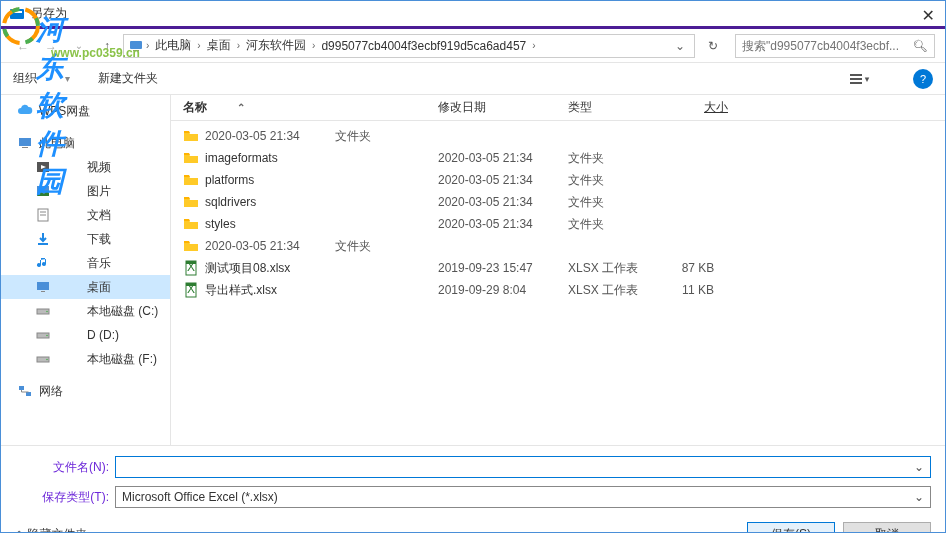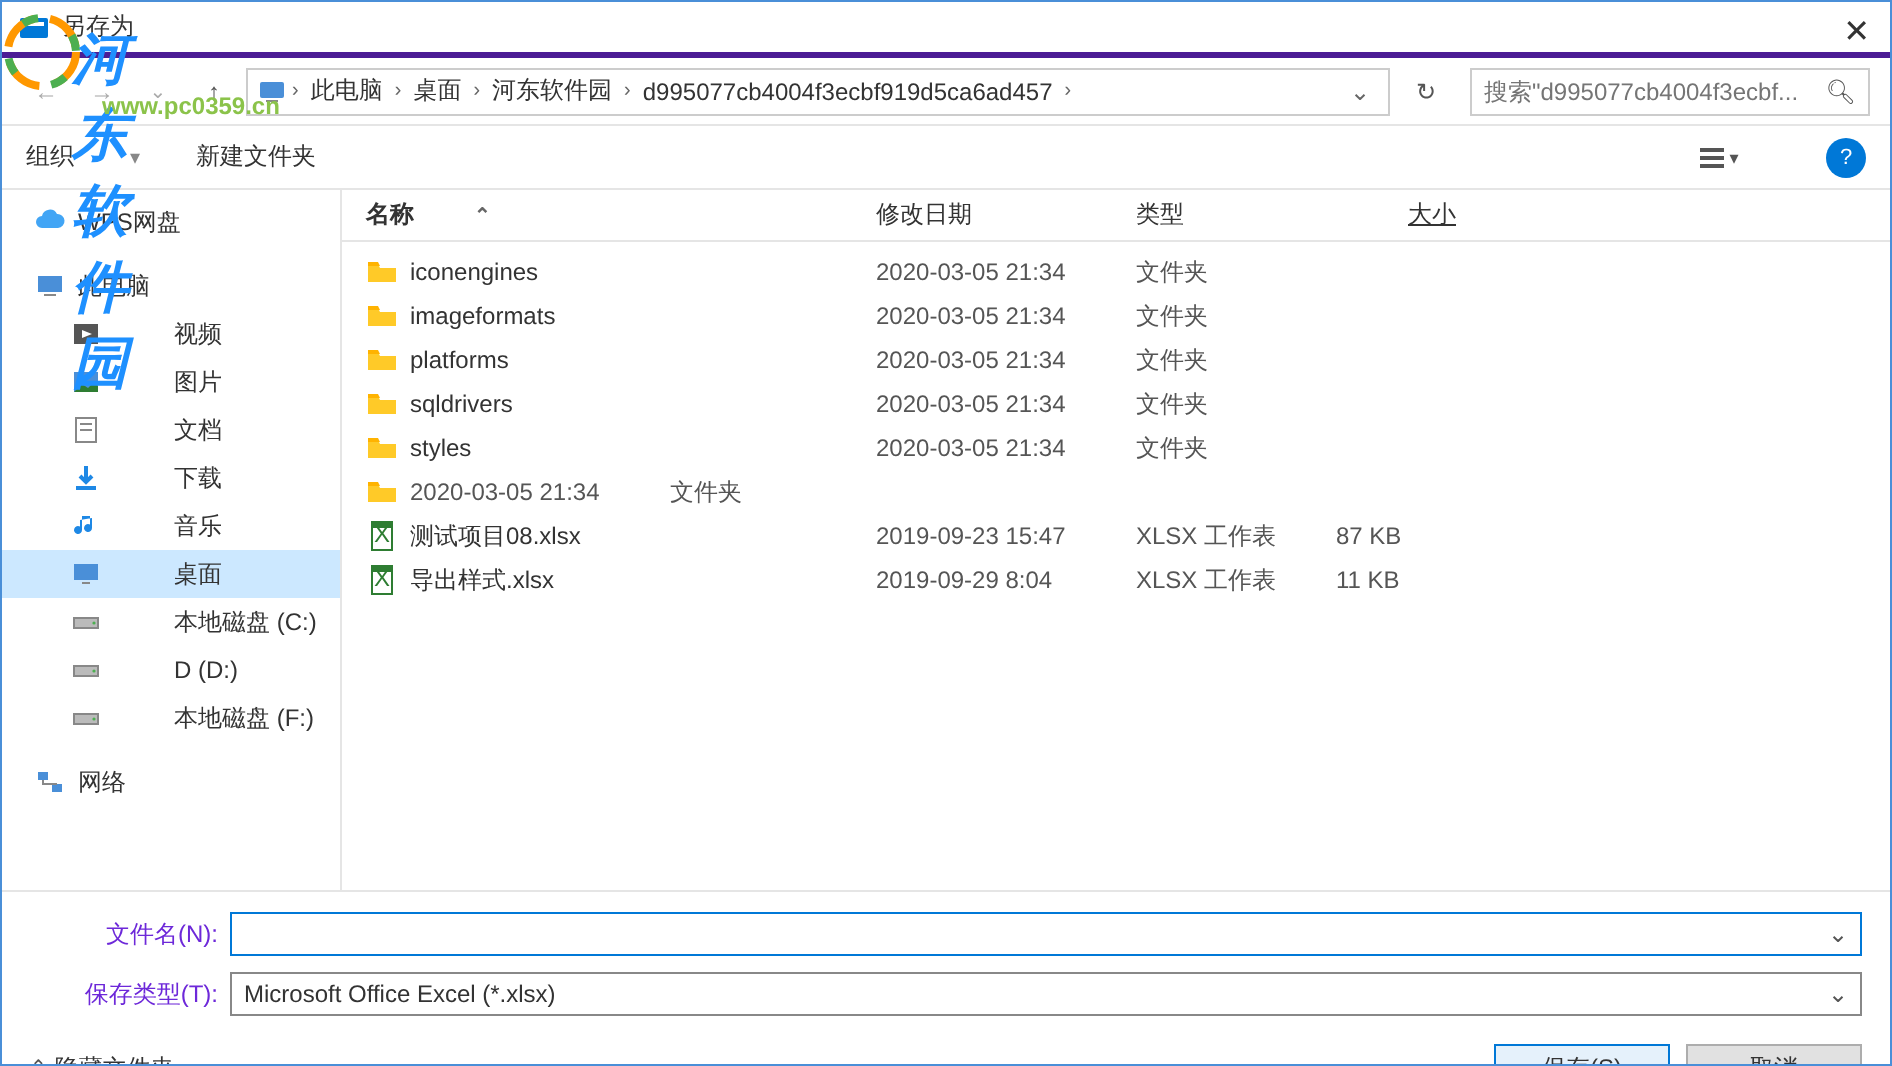--- a/index.html
+++ b/index.html
@@ -47,21 +47,21 @@
 .col-date { width: 130px; }
 .col-type { width: 100px; }
 .col-size { width: 80px; text-align: right; padding-right: 20px; text-decoration: underline; }
 .sort-arrow { color: #666; font-size: 10px; }
 .file-list { flex: 1; overflow-y: auto; padding-top: 4px; }
 .row { height: 22px; display: flex; align-items: center; padding-left: 12px; cursor: pointer; }
 .row .r-icon { width: 16px; height: 16px; margin-right: 6px; flex-shrink:0; }
 .row .r-name { width: 233px; color: #333; }
 .row .r-date { width: 130px; color: #555; }
 .row .r-type { width: 100px; color: #555; }
-.row .r-size { width: 80px; text-align: left; color: #555; padding-right: 20px; }
+.row .r-size { width: 80px; text-align: center; color: #555; padding-right: 20px; }
 
 .bottom { border-top: 1px solid #e5e5e5; padding: 10px 14px 12px 14px; }
 .form-row { display: flex; align-items: center; margin-bottom: 8px; }
 .form-row label { width: 100px; text-align: right; padding-right: 6px; color: #6d28d9; }
 .form-row .combo { flex: 1; height: 22px; border: 1px solid #888; display: flex; align-items: center; padding: 0 6px; background: #fff; position: relative; }
 .form-row .combo.filename { border: 1px solid #0078d7; }
 .form-row .combo .combo-text { flex: 1; color: #333; }
 .form-row .combo .combo-arrow { color: #555; cursor: pointer; }
 .actions { display: flex; align-items: center; margin-top: 14px; }
 .hide-folders { display: flex; align-items: center; gap: 4px; cursor: pointer; color: #333; }
@@ -263,21 +263,20 @@
       <div class="col-size">大小</div>
     </div>
     <div class="file-list" id="filelist">
         <div class="row">
           <span class="r-icon">
             <svg viewBox="0 0 16 16">
               <path d="M1 4h5l1 2h8v7H1z" fill="#ffca28"></path>
               <path d="M1 3h5l1 2H1z" fill="#ffb300"></path>
             </svg>
           </span>
-          <span class="r-name">iconengines</span>
           <span class="r-date">2020-03-05 21:34</span>
           <span class="r-type">文件夹</span>
           <span class="r-size"></span>
         </div>
         <div class="row">
           <span class="r-icon">
             <svg viewBox="0 0 16 16">
               <path d="M1 4h5l1 2h8v7H1z" fill="#ffca28"></path>
               <path d="M1 3h5l1 2H1z" fill="#ffb300"></path>
             </svg>

